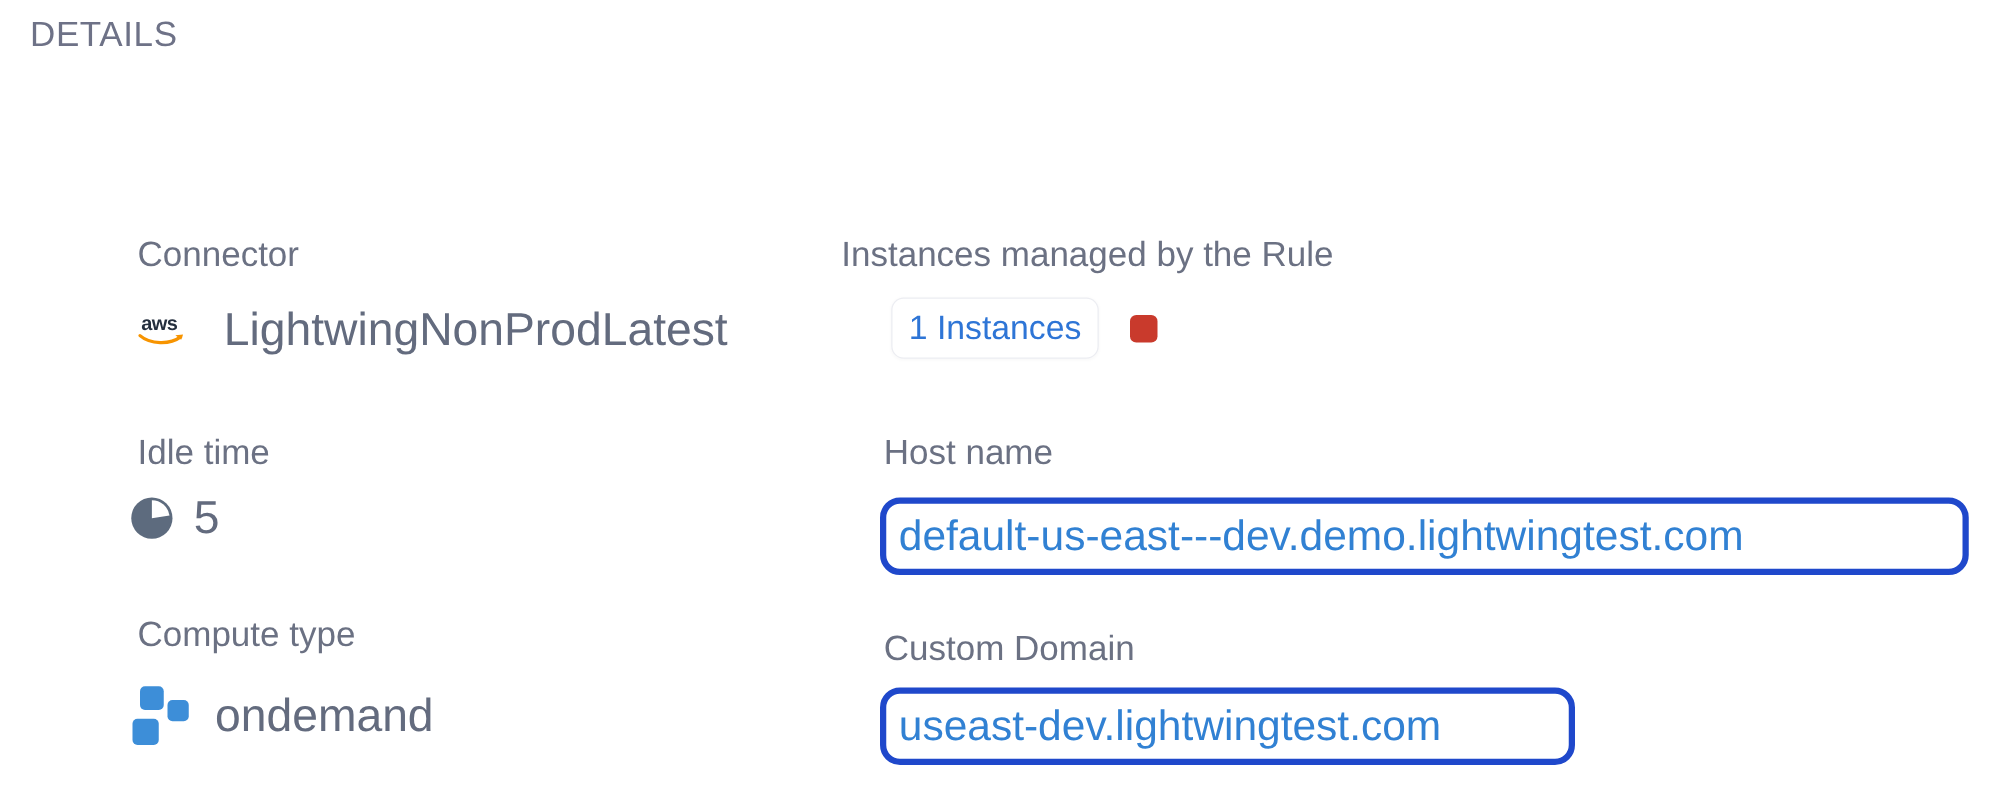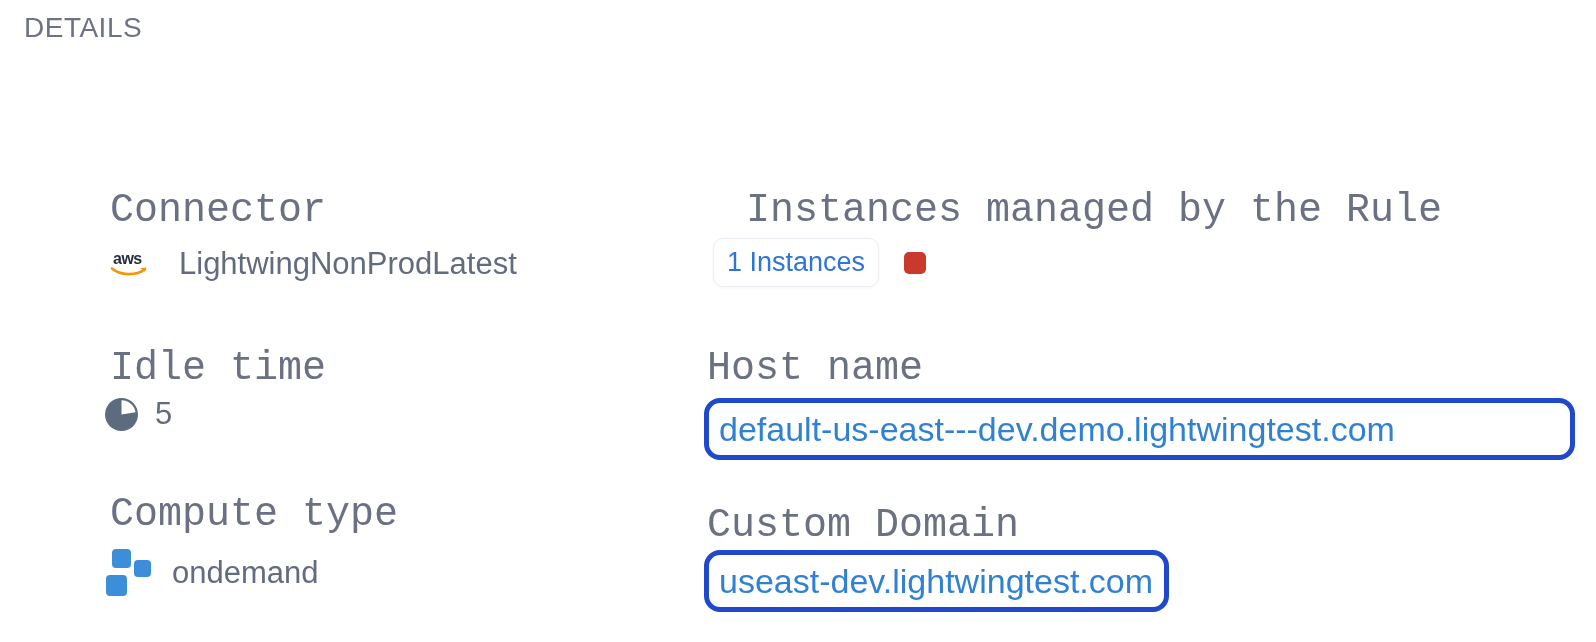--- a/index.html
+++ b/index.html
@@ -12,31 +12,30 @@
   }
   .abs { position: absolute; }
 
   .heading {
     left: 24px; top: 12px;
     font-size: 28px; font-weight: 500;
     letter-spacing: 0.5px;
     color: #6e7287;
   }
   .label {
-    font-size: 40px; font-weight: 400;
+    font-size: 28px; font-weight: 400;
     color: #6b7183;
     white-space: nowrap;
-    font-family: Liberation Mono, monospace;
   }
   .value-row {
     display: flex; align-items: center;
     white-space: nowrap;
   }
   .value-text {
-    font-size: 31px; color: #636b7e;
+    font-size: 37px; color: #636b7e;
   }
 
   
   #connector-row { left: 108px; top: 240px; height: 48px; gap: 27px; }
 
   
   #instances-row { left: 713px; top: 238px; height: 49px; }
   .count-chip {
     display: flex; align-items: center;
     height: 49px; padding: 0 13px;
@@ -74,25 +73,25 @@
     display: flex; align-items: center;
     border: 5px solid #1f48cb;
     border-radius: 16px;
     background: #ffffff;
     padding-left: 10px;
     font-size: 34px; color: #3181d3;
     white-space: nowrap; overflow: hidden;
     cursor: pointer;
   }
   #host-box   { left: 704px; top: 398px; width: 871px; height: 62px; }
-  #custom-box { left: 704px; top: 550px; width: 465px; height: 62px; }
+  #custom-box { left: 704px; top: 550px; width: 556px; height: 62px; }
 
   
   #connector-label { left: 110px; top: 188px; }
-  #instances-label { left: 746px; top: 188px; }
+  #instances-label { left: 673px; top: 188px; }
   #idle-label      { left: 110px; top: 346px; }
   #host-label      { left: 707px; top: 346px; }
   #compute-label   { left: 110px; top: 492px; }
   #custom-label    { left: 707px; top: 503px; }
 
   svg { display: block; }
 </style>
 </head>
 <body>
 

